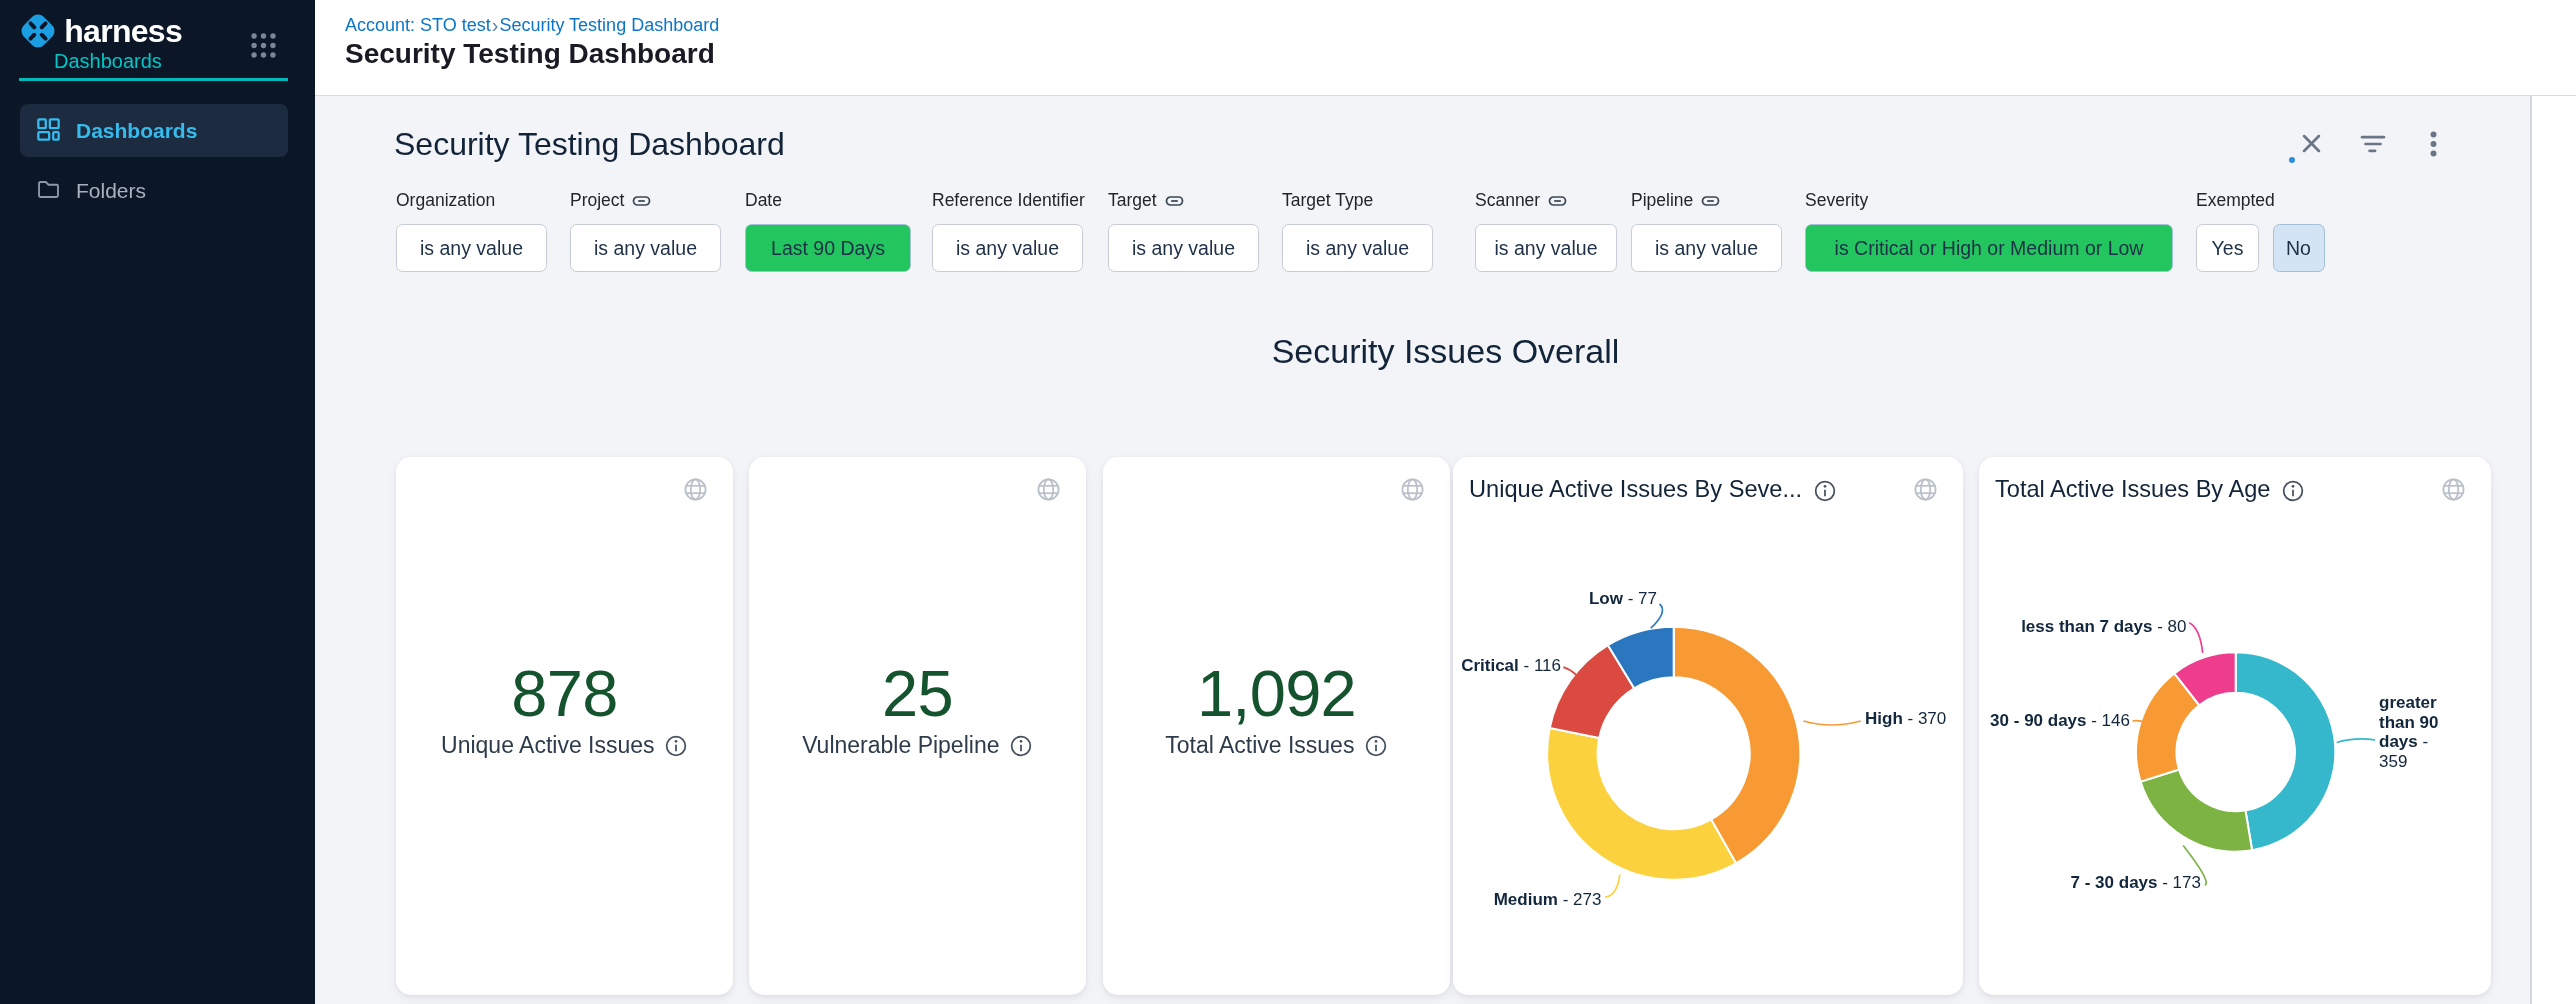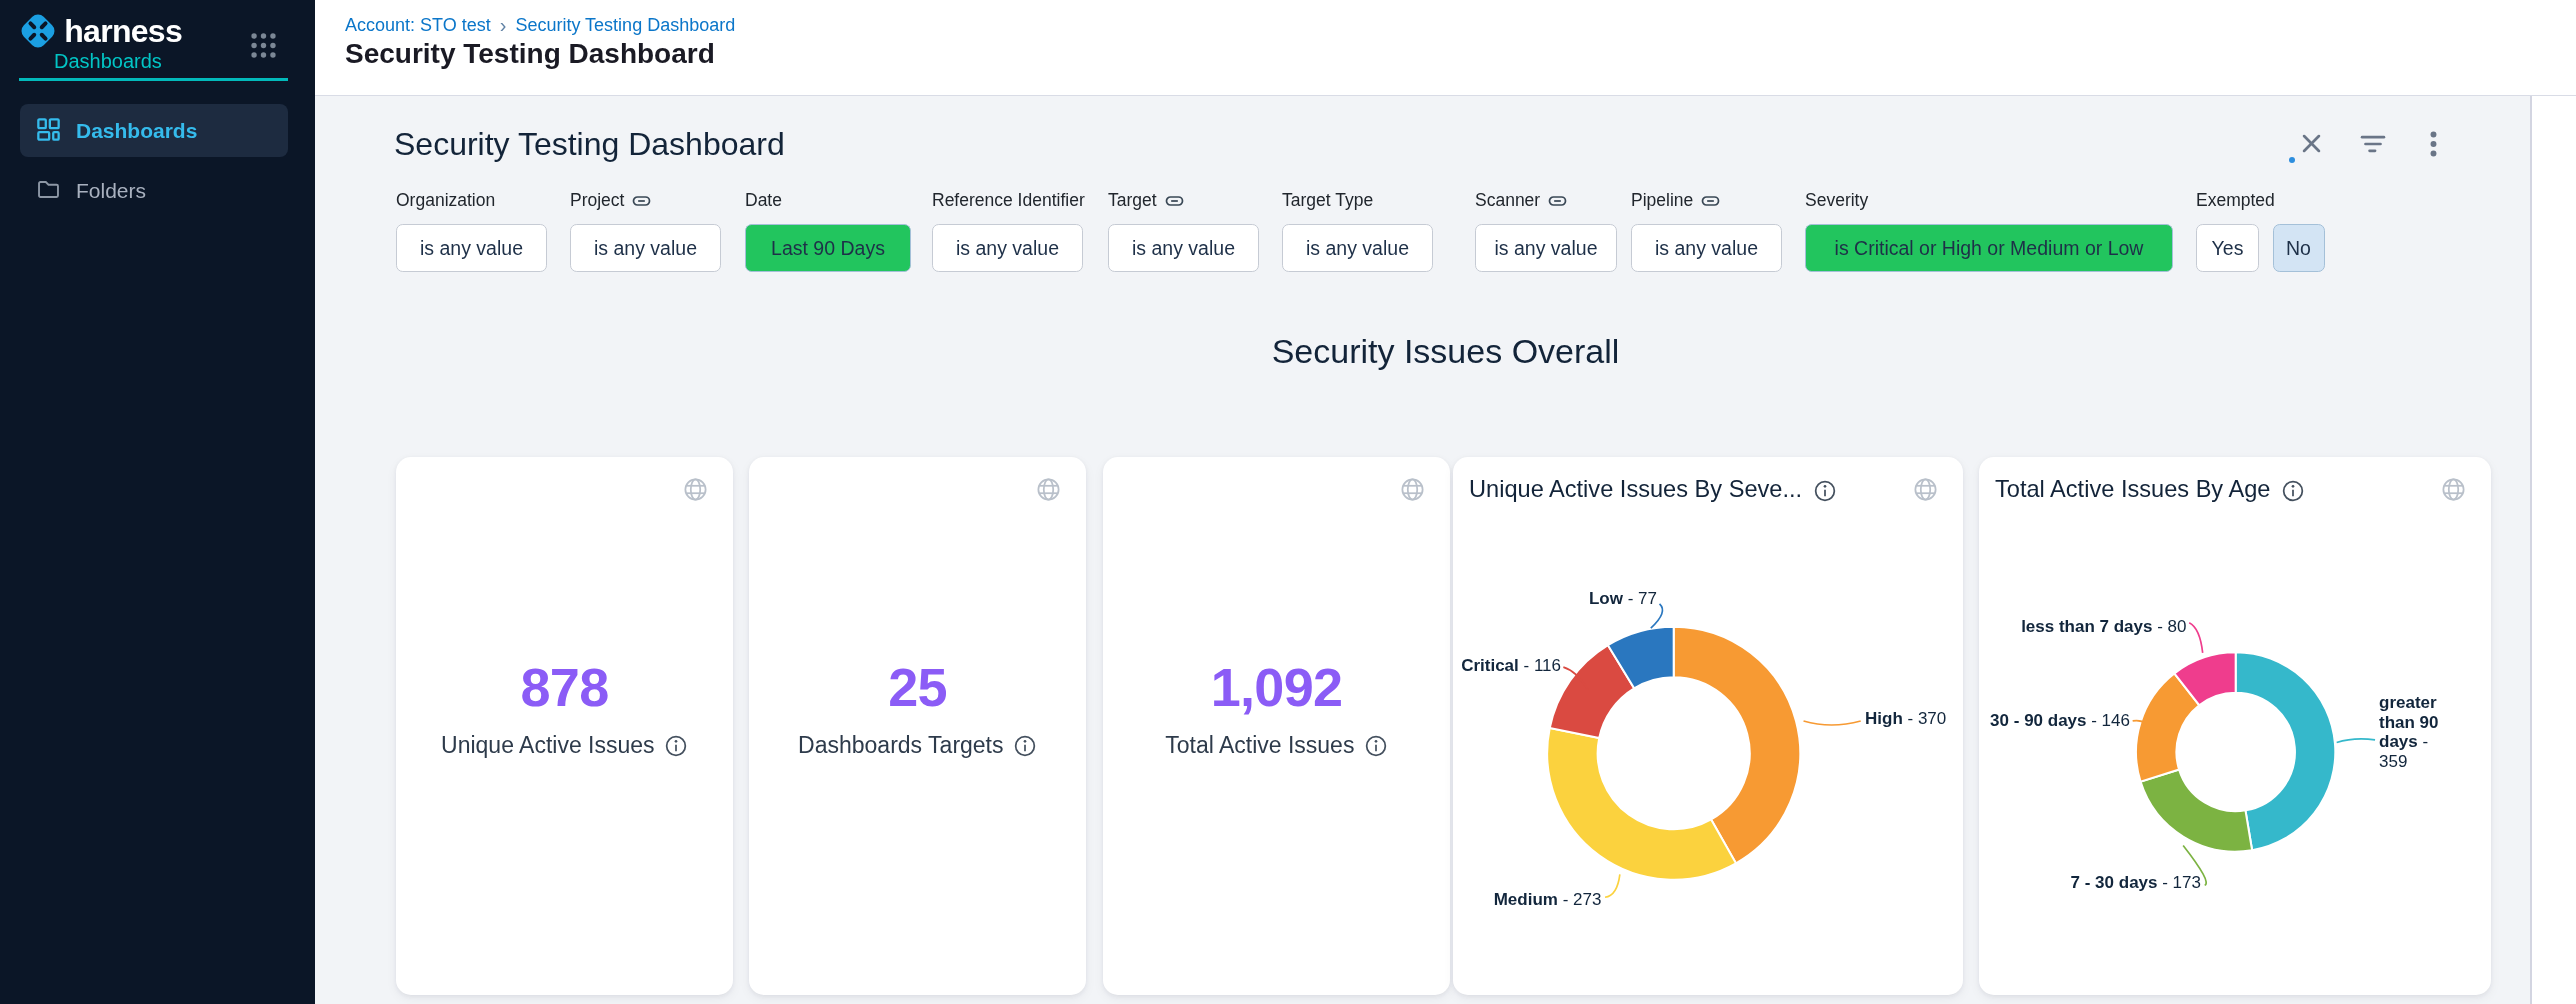--- a/index.html
+++ b/index.html
@@ -18,21 +18,21 @@
   .teal-rule { position:absolute; left:19px; top:78px; width:269px; height:2.7px; background:#02b9ba; }
   .nav-item { position:absolute; left:19.5px; width:268px; height:53px; border-radius:8px;
     display:flex; align-items:center; padding-left:17.5px; cursor:pointer; }
   .nav-item.selected { background:#1d2b40; }
   .nav-item .nav-label { font-size:21px; margin-left:16px; }
   .nav-item.selected .nav-label { color:#35bbec; font-weight:700; }
   .nav-item.plain .nav-label { color:#a9b1bf; font-weight:400; }
   
   .header { position:absolute; left:315px; top:0; width:2261px; height:96px; background:#ffffff;
     border-bottom:1.3px solid #d9dce6; }
-  .breadcrumb { position:absolute; left:30px; top:13.5px; font-size:18px; color:#0b76c9; display:flex; align-items:center; gap:9px; }
+  .breadcrumb { position:absolute; left:30px; top:13.5px; font-size:18px; color:#0b76c9; display:flex; align-items:center; gap:1px; }
   .breadcrumb a { color:#0b76c9; text-decoration:none; cursor:pointer; }
   .crumb-sep { color:#5f81a4; font-size:20px; }
   .header-title { position:absolute; left:30px; top:38px; font-size:28px; font-weight:700; color:#1a1a24; }
   
   .content { position:absolute; left:315px; top:96px; width:2261px; height:909px; background:#f2f4f7; }
   .scroll-strip { position:absolute; right:0; top:0; width:46px; height:909px; background:#ffffff; border-left:2px solid #d3d5e1; }
   .panel-title { position:absolute; left:79px; top:30px; font-size:32px; font-weight:500; color:#132439; }
   .toolbar { position:absolute; top:32px; left:1981px; display:flex; gap:30px; align-items:center; }
   .tbtn { width:31px; height:31px; display:flex; align-items:center; justify-content:center; cursor:pointer; }
   .cursor-dot { position:absolute; left:1974px; top:61px; width:6px; height:6px; border-radius:50%; background:#2d8ede; }
@@ -46,21 +46,21 @@
   .exempt-btn { height:48px; border:1.3px solid #c6cbd4; border-radius:6.7px; background:#ffffff;
     display:flex; align-items:center; justify-content:center; font-size:19.5px; color:#1e3048; cursor:pointer; }
   .exempt-btn.active { background:#d3e4f4; border-color:#a4c0d8; }
   .section-title { position:absolute; left:81px; top:236px; width:2099px; text-align:center;
     font-size:34px; font-weight:500; color:#132439; }
   
   .card { position:absolute; top:361px; height:538px; background:#ffffff; border-radius:15px;
     box-shadow:0 1.3px 4px rgba(40,41,61,.06), 0 4px 12px rgba(40,41,61,.05); }
   .globe { position:absolute; top:19px; right:24px; cursor:pointer; }
   .stat-number { position:absolute; left:0; top:199px; width:100%; text-align:center;
-    font-size:54px; font-weight:700; color:#8b5cf6; letter-spacing:-0.7px; }
+    font-size:65px; font-weight:400; color:#14532d; letter-spacing:-0.7px; }
   .stat-label { position:absolute; left:0; top:275px; width:100%; display:flex; align-items:center;
     justify-content:center; gap:9.4px; font-size:23px; color:#2e3b4b; }
   .chart-title { position:absolute; left:16px; top:19px; display:flex; align-items:flex-end; gap:10.8px;
     font-size:23.6px; font-weight:500; color:#132439; max-width:417px; white-space:nowrap; }
   .chart-area { position:absolute; left:0; top:0; width:100%; height:100%; }
   .chart-area svg { position:absolute; left:0; top:0; }
   .dlabel { position:absolute; font-size:17px; color:#12263c; line-height:19.5px; pointer-events:none; }
   .dlabel b { font-weight:700; }
   .icon-stroke { stroke:#6a7587; stroke-width:4; stroke-linecap:round; fill:none; }
 </style>
@@ -287,21 +287,21 @@
           <g fill="none" stroke="#b9c0ca" stroke-width="2.6">
         <circle cx="20" cy="20" r="15"></circle>
             <ellipse cx="20" cy="20" rx="7" ry="15"></ellipse>
         <line x1="6" y1="14.5" x2="34" y2="14.5"></line>
             <line x1="6" y1="25.5" x2="34" y2="25.5"></line>
           </g>
         </svg>
     </div>
     <div class="stat-number">25</div>
     <div class="stat-label">
-      <span>Dashboards Targets</span>
+      <span>Vulnerable Pipeline</span>
       <svg width="24" height="24" viewBox="0 0 36 36">
           <g fill="none" stroke="#44505e" stroke-width="2.6">
         <circle cx="18" cy="18" r="14"></circle>
             <line x1="18" y1="16" x2="18" y2="26"></line>
           </g>
           <circle cx="18" cy="11" r="2" fill="#44505e"></circle>
         </svg>
     </div>
   </section>
 

